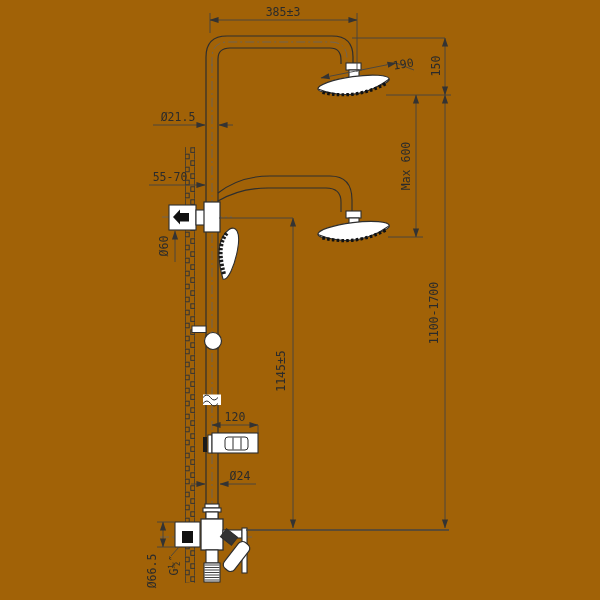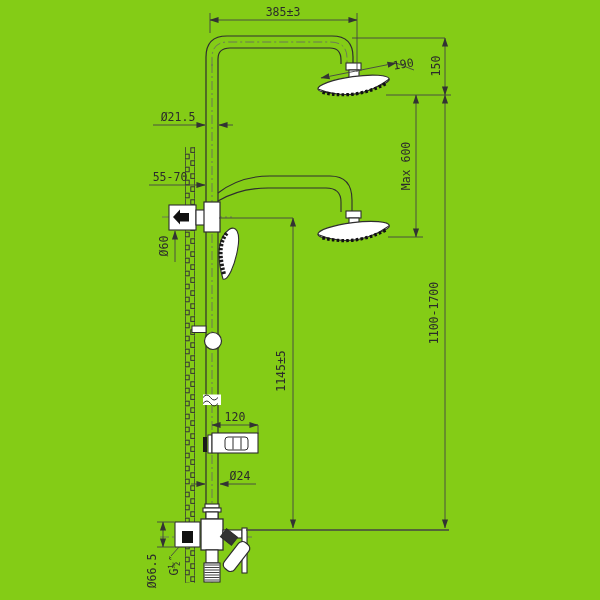--- a/index.html
+++ b/index.html
@@ -1,16 +1,16 @@
 <!DOCTYPE html>
 <html><head>
 <meta charset="utf-8">
 <style>
   html,body{margin:0;padding:0;background:#ffffff;}
-  .stage{position:relative;width:600px;height:600px;background:#84cc16;overflow:hidden;}
+  .stage{position:relative;width:600px;height:600px;background:#a16207;overflow:hidden;}
   svg{position:absolute;left:0;top:0;}
   svg text{
     font-family:"DejaVu Sans Mono","Liberation Mono",monospace;
     font-size:11.5px;
     fill:#2b2b2b;
   }
 </style>
 </head>
 <body>
 

